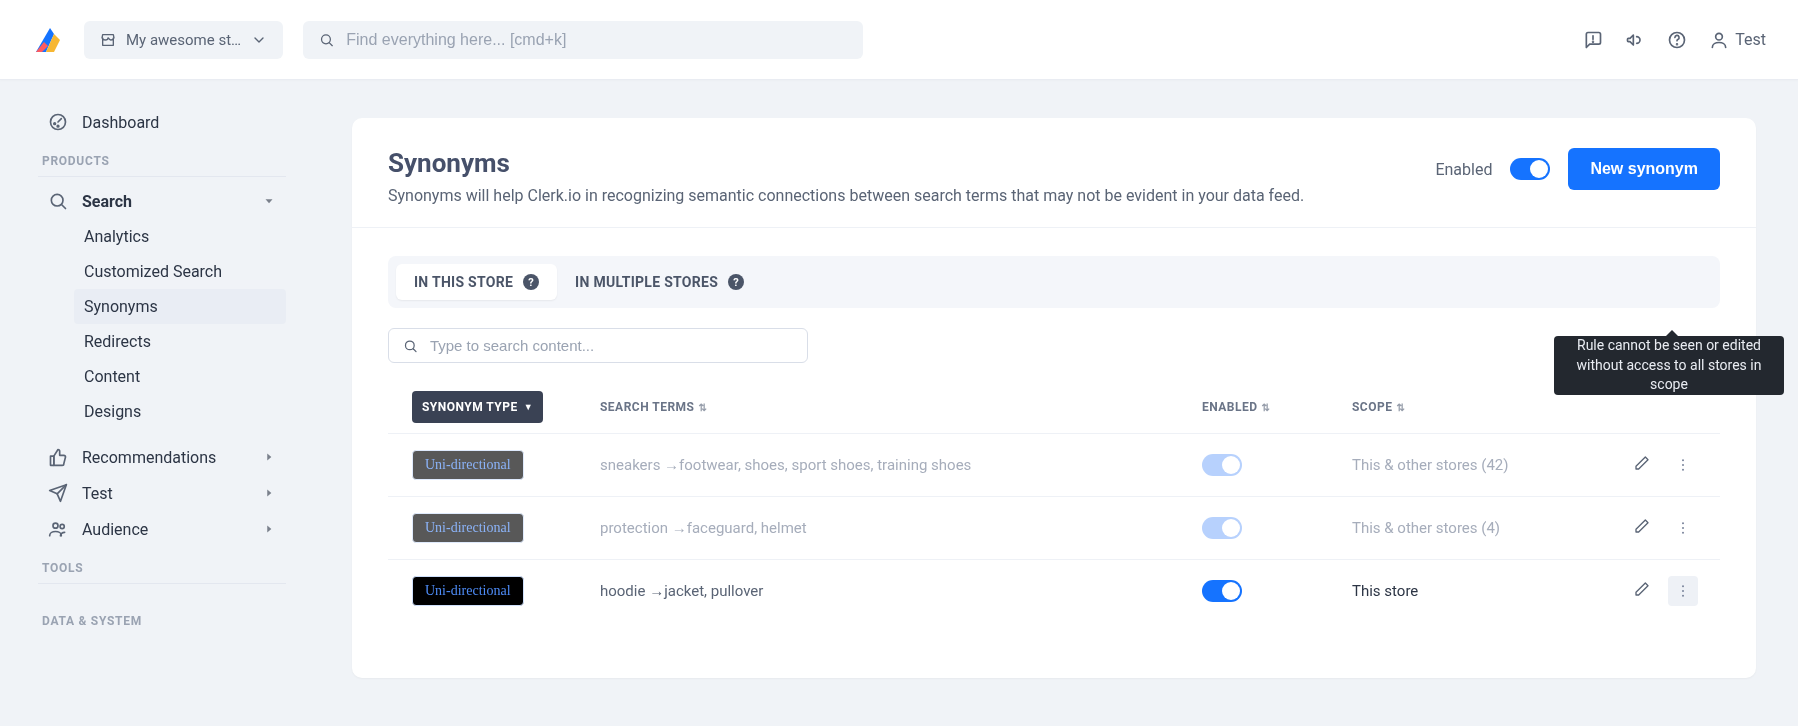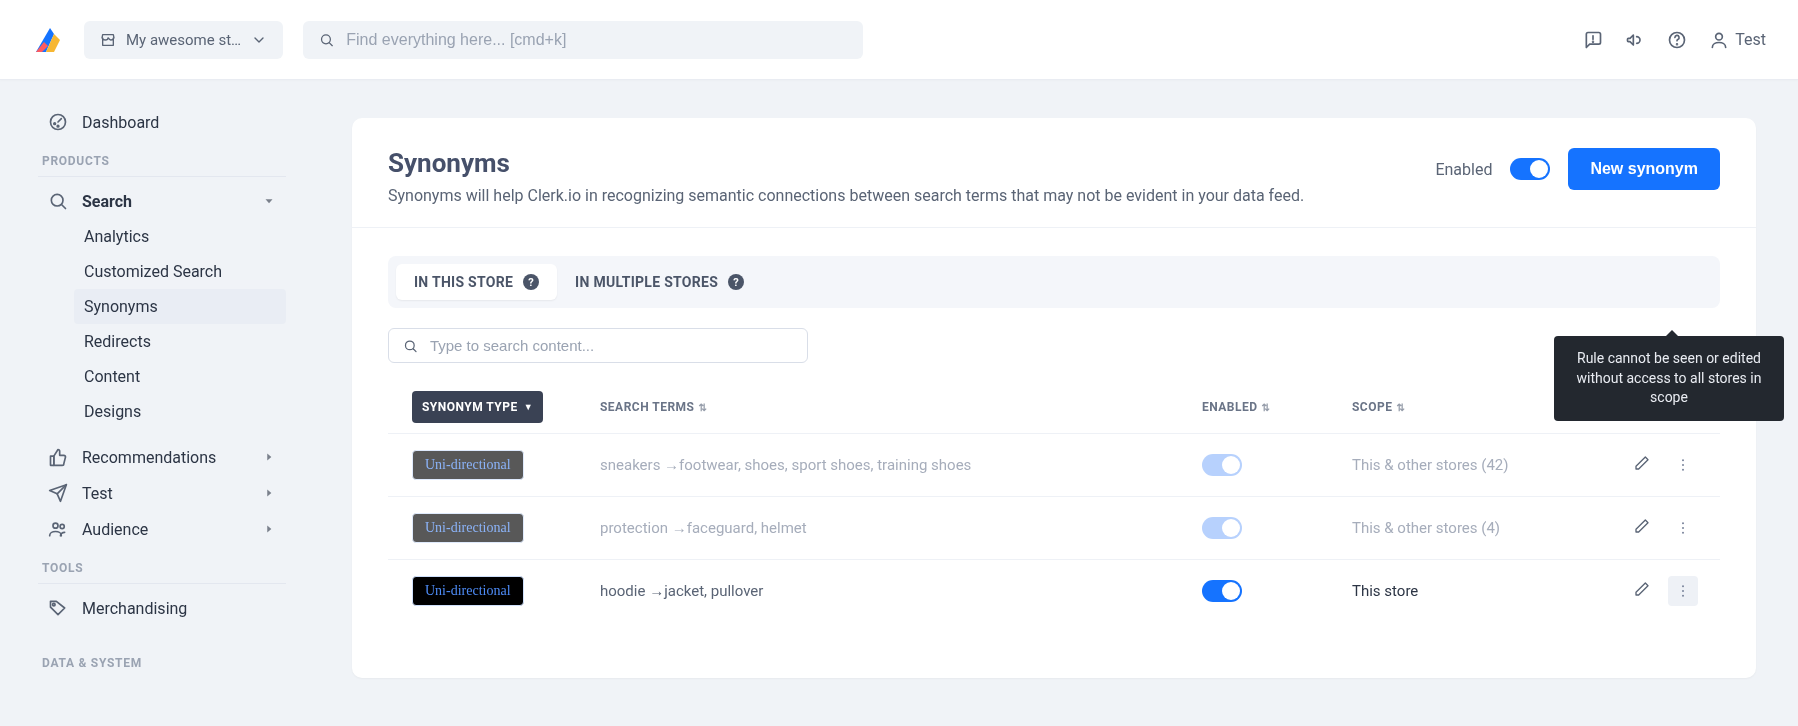--- a/index.html
+++ b/index.html
@@ -230,21 +230,21 @@
   .icon-muted { color:#79839a; cursor:pointer; }
   .kebab-box { width:30px;height:30px;border-radius:4px;display:flex;align-items:center;justify-content:center; cursor:pointer; }
   .kebab-box.hover { background:#eef1f6; }
 
   .tooltip {
     position:absolute;
     background:#23282f;
     color:#e9ecf2;
     font-size:14px;
     line-height:1.4;
-    padding: 13px 16px;
+    padding: 0 16px;
     border-radius:4px;
     width: 230px;
     text-align:center;
     z-index: 20;
   }
   .tooltip::before {
     content:"";
     position:absolute;
     top:-6px; left:112px;
     border-left:6px solid transparent;
@@ -390,27 +390,20 @@
           <path d="M15 20c0-2 2-4 5-4"></path>
         </svg>
       <span>Audience</span>
       <svg class="icon icon-xs chev" viewBox="0 0 24 24">
           <polygon points="9 6 16 12 9 18" fill="#2c3545" stroke="none"></polygon>
         </svg>
     </div>
 
     <div class="section-label">TOOLS</div>
     <hr>
-    <div class="nav-item">
-      <svg class="icon" viewBox="0 0 24 24">
-          <path d="M20 12l-8 8-9-9V4h7l10 8z"></path>
-          <circle cx="7" cy="8" r="1.5"></circle>
-        </svg>
-      <span>Merchandising</span>
-    </div>
 
     <div class="section-label" style="margin-top:30px;">DATA &amp; SYSTEM</div>
   </aside>
 
   <main class="main">
     <div class="panel">
       <div class="panel-head">
         <div>
           <h1>Synonyms</h1>
           <p>Synonyms will help Clerk.io in recognizing semantic connections between search terms that may not be evident in your data feed.</p>

